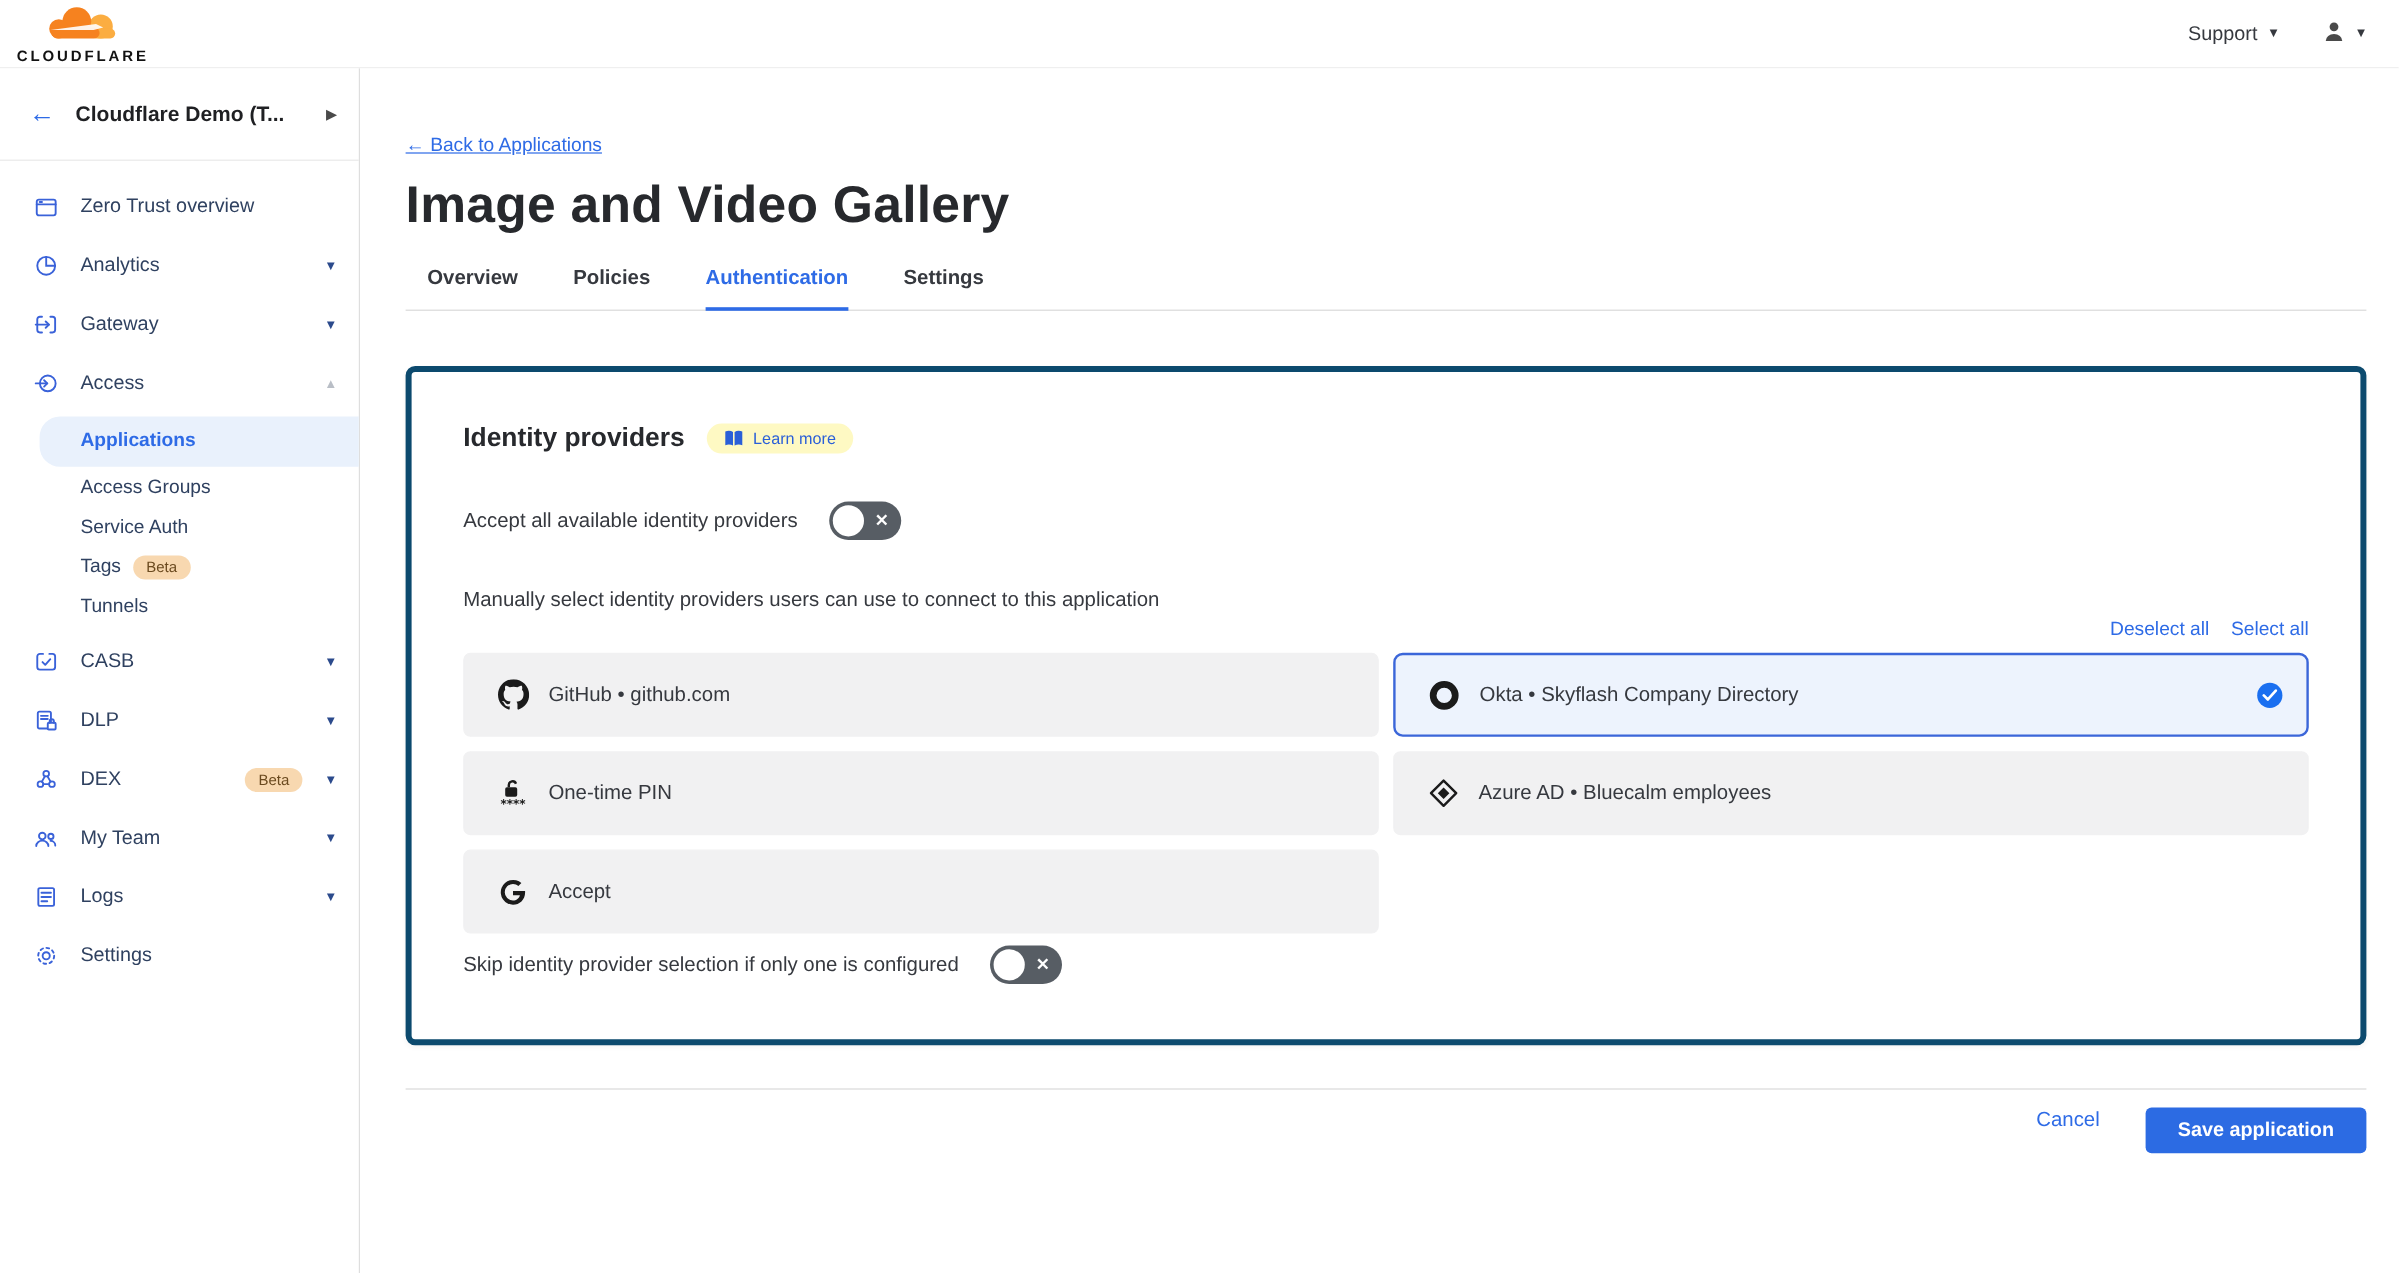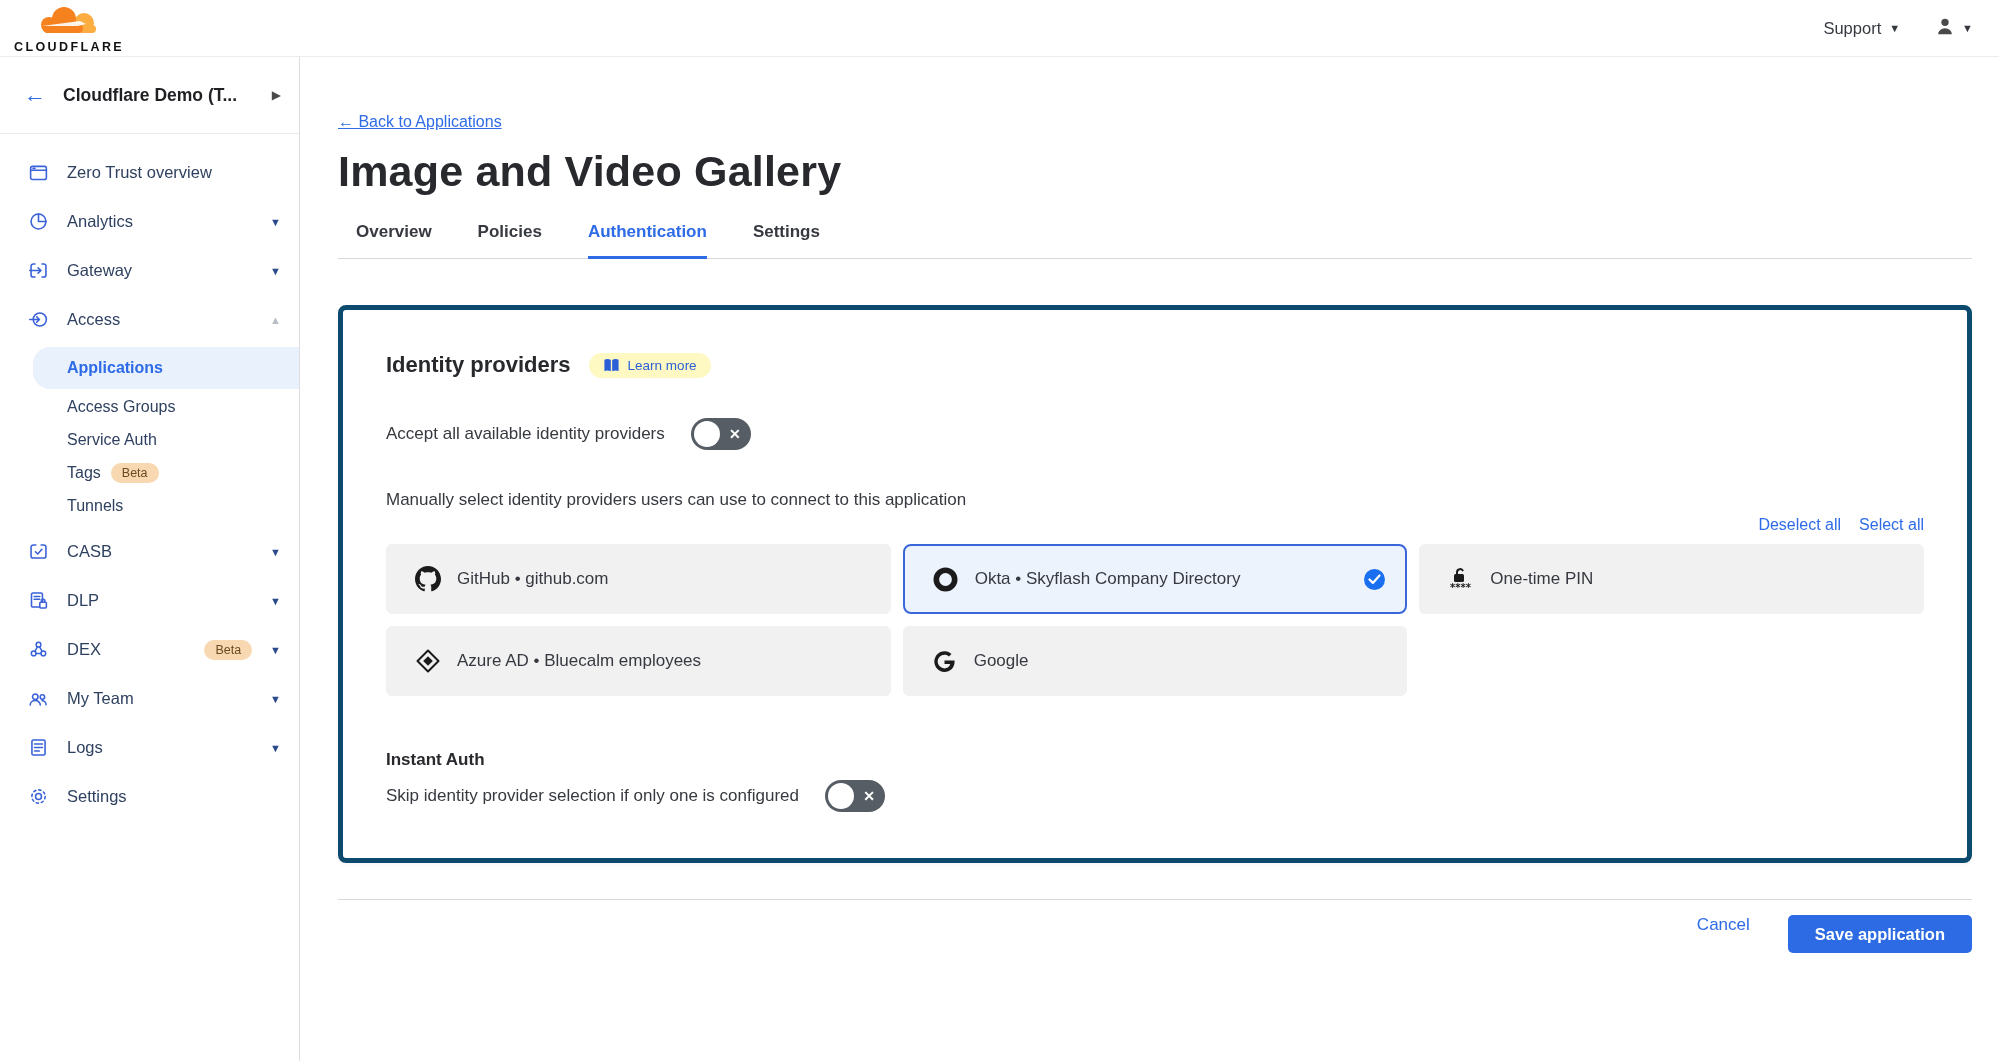--- a/index.html
+++ b/index.html
@@ -86,21 +86,21 @@
   .toggle {
     position:relative; width:60px; height:32px; border-radius:16px;
     background:#575D64; cursor:pointer; flex:0 0 60px;
   }
   .toggle .knob { position:absolute; left:3px; top:3px; width:26px; height:26px; border-radius:50%; background:#fff; }
   .toggle .x { position:absolute; right:10px; top:50%; transform:translateY(-52%); color:#fff; font-size:14px; font-weight:700; }
   .manual-text { margin-top:40px; font-size:17px; color:#36393F; }
   .select-links { display:flex; justify-content:flex-end; gap:18px; margin-top:6px; }
   .select-links span { font-size:16px; color:#2E6BE6; cursor:pointer; }
   .provider-grid {
-    margin-top:10px; display:grid; grid-template-columns:1fr 1fr 1fr;
+    margin-top:10px; display:grid; grid-template-columns:1fr 1fr;
     column-gap:33px; row-gap:18px;gap:12px;
   }
   .tile {
     height:70px; border-radius:6px; background:#F1F1F2;
     display:flex; align-items:center; gap:16px; padding:0 20px 0 27px;
     cursor:pointer; border:1px solid #F1F1F2;
   }
   .tile .p-ico { width:27px; height:27px; display:flex; align-items:center; justify-content:center; flex:0 0 27px; }
   .tile .p-lbl { font-size:17px; color:#36393F; }
   .tile.selected { background:#EDF3FD; border:2px solid #3B66D9; border-radius:8px; }
@@ -396,27 +396,26 @@
             </span>
             <span class="p-lbl">Azure AD • Bluecalm employees</span>
           </div>
 
           <div class="tile">
             <span class="p-ico">
               <svg width="25" height="25" viewBox="0 0 24 24">
                   <path fill="#1b1b1b" d="M21.6 11.1H12v3.3h5.5c-.6 2.6-2.8 4.2-5.5 4.2a6.6 6.6 0 1 1 0-13.2c1.7 0 3.2.6 4.3 1.7l2.4-2.4A9.9 9.9 0 1 0 12 22c5.2 0 9.7-3.8 9.7-10 0-.3 0-.6-.1-.9z"></path>
                 </svg>
             </span>
-            <span class="p-lbl">Google</span>
+            <span class="p-lbl">Accept</span>
           </div>
 
           <div></div>
         </div>
 
-        <div class="instant-title">Instant Auth</div>
 
         <div class="toggle-row skip-row">
           <span class="toggle-label">Skip identity provider selection if only one is configured</span>
           <span class="toggle">
             <span class="knob"></span>
             <span class="x">✕</span>
           </span>
         </div>
 
       </div>

